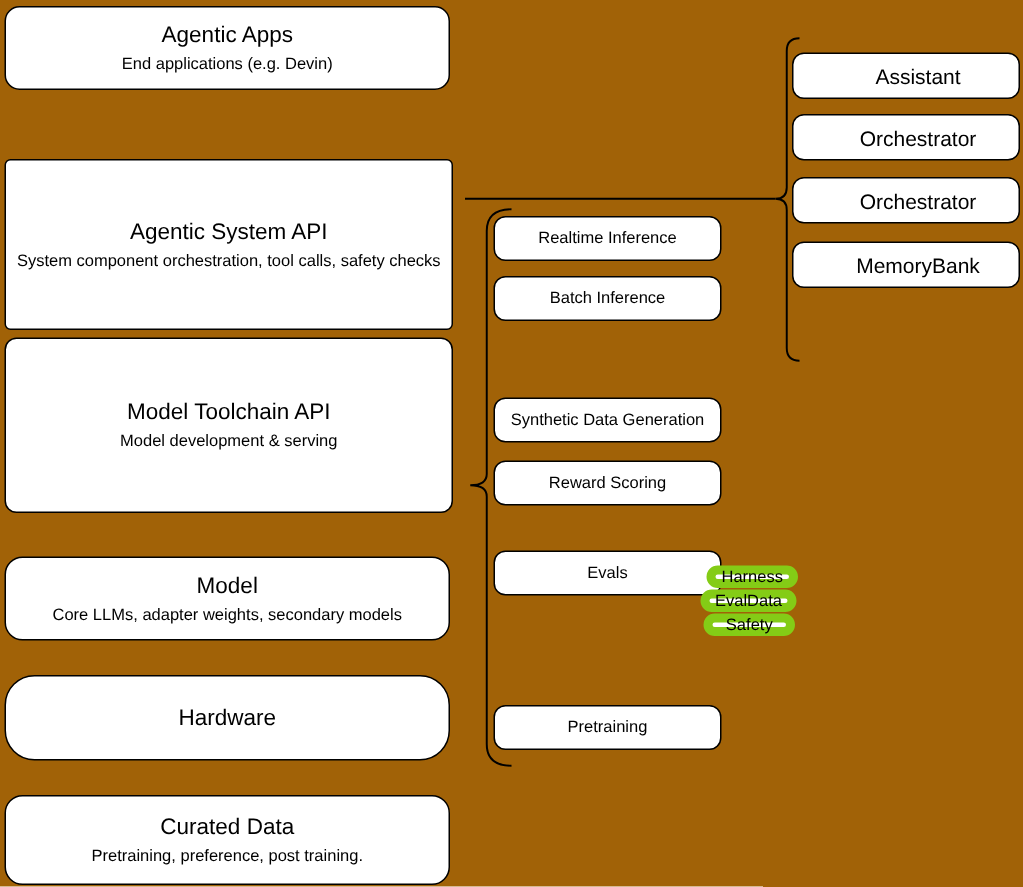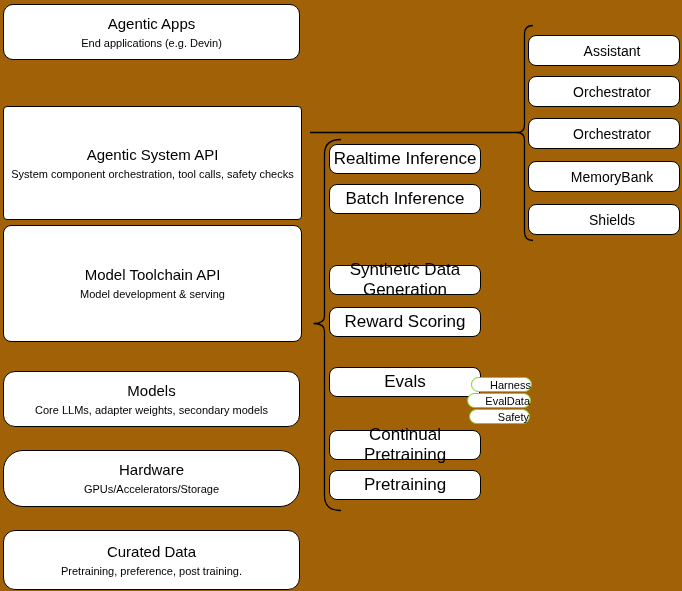--- a/index.html
+++ b/index.html
@@ -16,26 +16,26 @@
     background:#ffffff;
     border:1px solid #000000;
     box-sizing:border-box;
     display:flex;flex-direction:column;
     align-items:center;justify-content:center;
     text-align:center;
   }
   .lbox{left:3px;width:297px;}
   .lbox .title{font-size:15px;line-height:18px;}
   .lbox .subtitle{font-size:11px;line-height:13px;margin-top:4px;}
-  .mbox{left:329px;width:152px;height:30px;border-radius:8px;font-size:17px;}
+  .mbox{left:329px;width:152px;height:30px;border-radius:8px;font-size:11px;}
   .rbox{left:528px;width:152px;height:31px;border-radius:8px;font-size:14px;padding-left:16px;}
   .pill{
-    position:absolute;background:#ffffff;border:1px solid #84cc16;
+    position:absolute;background:#ffffff;border:6px solid #84cc16;
     border-radius:8px;height:15px;box-sizing:border-box;
-    display:flex;align-items:center;justify-content:flex-end;
+    display:flex;align-items:center;justify-content:center;
     font-size:11px;z-index:3;
   }
   .mbox,.rbox{z-index:1;}
   .braces{position:absolute;left:0;top:0;z-index:0;pointer-events:none;}
 </style>
 </head>
 <body>
 
 <div class="canvas">
 
@@ -51,49 +51,45 @@
   </div>
   <div class="node lbox" style="top:86px;height:114px;width:299px;border-radius:4px;margin-top:20px;">
     <div class="title">Agentic System API</div>
     <div class="subtitle">System component orchestration, tool calls, safety checks</div>
   </div>
   <div class="node lbox" style="top:225px;height:117px;width:299px;border-radius:8px;">
     <div class="title">Model Toolchain API</div>
     <div class="subtitle">Model development &amp; serving</div>
   </div>
   <div class="node lbox" style="top:371px;height:56px;border-radius:12px;">
-    <div class="title">Models</div>
+    <div class="title">Model</div>
     <div class="subtitle">Core LLMs, adapter weights, secondary models</div>
   </div>
   <div class="node lbox" style="top:450px;height:57px;border-radius:20px;">
     <div class="title">Hardware</div>
-    <div class="subtitle">GPUs/Accelerators/Storage</div>
   </div>
   <div class="node lbox" style="top:530px;height:60px;border-radius:12px;">
     <div class="title">Curated Data</div>
     <div class="subtitle">Pretraining, preference, post training.</div>
   </div>
 
   <div class="node mbox" style="top:144px;">
     <span>Realtime Inference</span>
   </div>
   <div class="node mbox" style="top:184px;">
     <span>Batch Inference</span>
   </div>
   <div class="node mbox" style="top:265px;">
     <span>Synthetic Data Generation</span>
   </div>
   <div class="node mbox" style="top:307px;align-items:center;">
     <span>Reward Scoring</span>
   </div>
   <div class="node mbox" style="top:367px;">
     <span>Evals</span>
-  </div>
-  <div class="node mbox" style="top:430px;">
-    <span>Continual Pretraining</span>
   </div>
   <div class="node mbox" style="top:470px;">
     <span>Pretraining</span>
   </div>
 
   <div class="pill" style="left:471px;top:377px;width:61px;">
     <span>Harness</span>
   </div>
   <div class="pill" style="left:467px;top:393px;width:64px;">
     <span>EvalData</span>
@@ -107,17 +103,14 @@
   </div>
   <div class="node rbox" style="top:76px;">
     <span>Orchestrator</span>
   </div>
   <div class="node rbox" style="top:118px;">
     <span>Orchestrator</span>
   </div>
   <div class="node rbox" style="top:161px;">
     <span>MemoryBank</span>
   </div>
-  <div class="node rbox" style="top:204px;">
-    <span>Shields</span>
-  </div>
 
 </div>
 
 </body></html>

